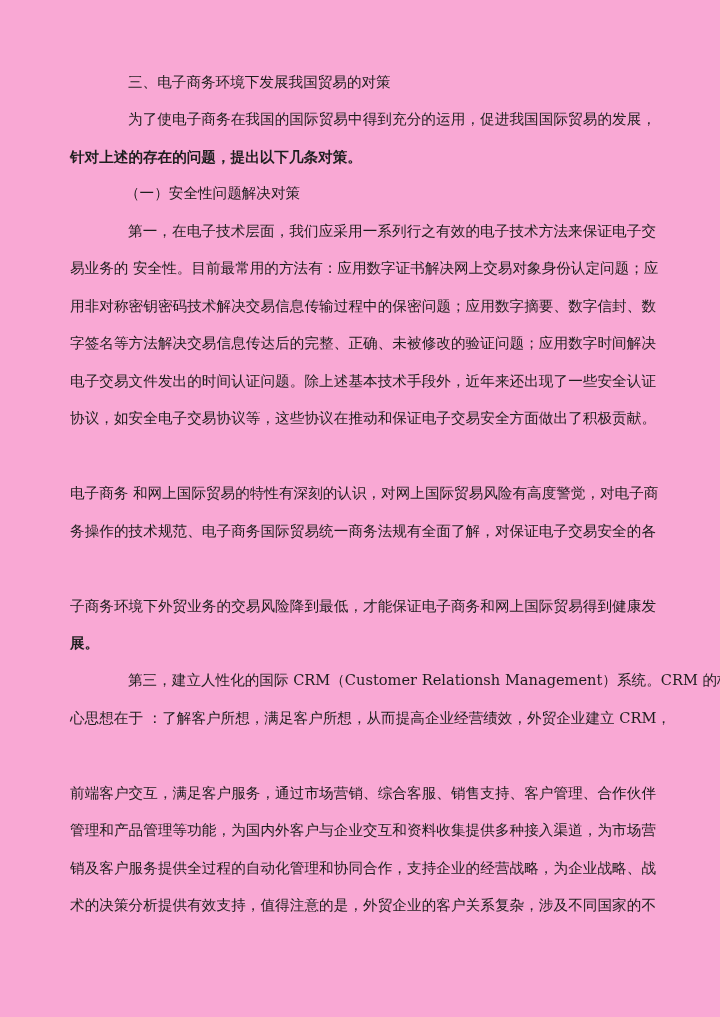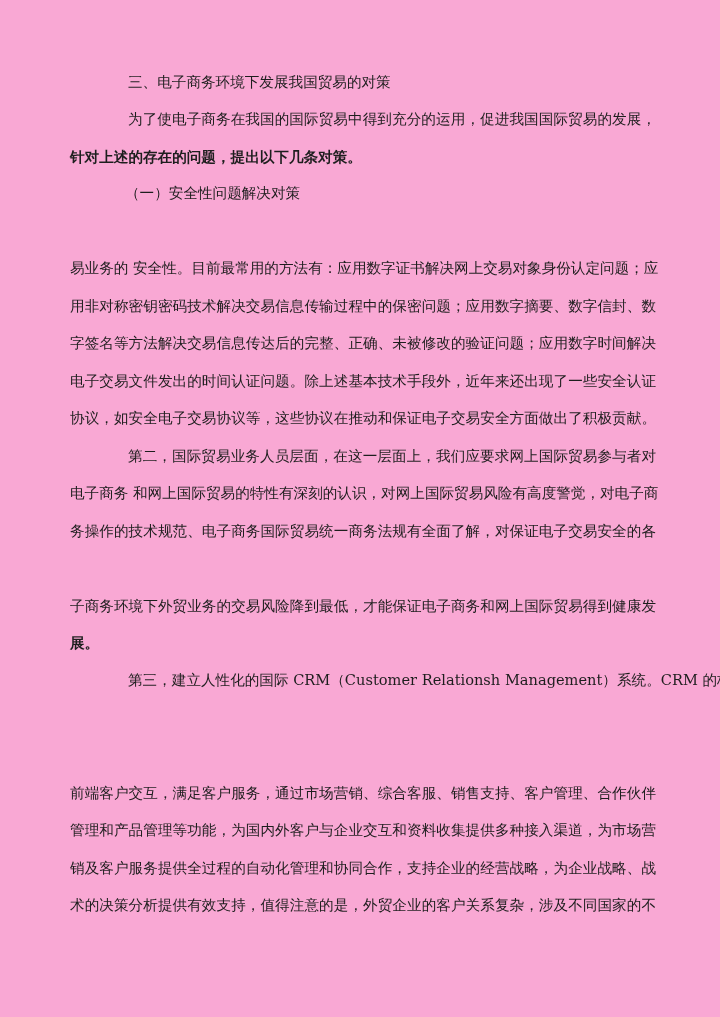--- a/index.html
+++ b/index.html
@@ -32,31 +32,32 @@
 
 <div class="page">
 
   <div class="line heading" style="top:72px">三、电子商务环境下发展我国贸易的对策</div>
 
   <div class="line indent" style="top:109px">为了使电子商务在我国的国际贸易中得到充分的运用，促进我国国际贸易的发展，</div>
   <div class="line last" style="top:147px">针对上述的存在的问题，提出以下几条对策。</div>
 
   <div class="line subheading" style="top:183px">（一）安全性问题解决对策</div>
 
+  <div class="line indent" style="top:221px">第一，在电子技术层面，我们应采用一系列行之有效的电子技术方法来保证电子交</div>
   <div class="line" style="top:258px">易业务的 安全性。目前最常用的方法有：应用数字证书解决网上交易对象身份认定问题；应</div>
   <div class="line" style="top:296px">用非对称密钥密码技术解决交易信息传输过程中的保密问题；应用数字摘要、数字信封、数</div>
   <div class="line" style="top:333px">字签名等方法解决交易信息传达后的完整、正确、未被修改的验证问题；应用数字时间解决</div>
   <div class="line" style="top:371px">电子交易文件发出的时间认证问题。除上述基本技术手段外，近年来还出现了一些安全认证</div>
   <div class="line" style="top:408px">协议，如安全电子交易协议等，这些协议在推动和保证电子交易安全方面做出了积极贡献。</div>
 
-  <div class="line indent" style="top:446px">第二，国际贸易业务人员层面，在这一层面上，我们应要求网上国际贸易参与者对</div>
   <div class="line" style="top:483px">电子商务 和网上国际贸易的特性有深刻的认识，对网上国际贸易风险有高度警觉，对电子商</div>
   <div class="line" style="top:521px">务操作的技术规范、电子商务国际贸易统一商务法规有全面了解，对保证电子交易安全的各</div>
   <div class="line" style="top:596px">子商务环境下外贸业务的交易风险降到最低，才能保证电子商务和网上国际贸易得到健康发</div>
   <div class="line last" style="top:633px">展。</div>
 
   <div class="line indent" style="top:670px">第三，建立人性化的国际 CRM（Customer Relationsh Management）系统。CRM 的核</div>
+  <div class="line" style="top:708px">心思想在于 ：了解客户所想，满足客户所想，从而提高企业经营绩效，外贸企业建立 CRM，</div>
   <div class="line" style="top:783px">前端客户交互，满足客户服务，通过市场营销、综合客服、销售支持、客户管理、合作伙伴</div>
   <div class="line" style="top:820px">管理和产品管理等功能，为国内外客户与企业交互和资料收集提供多种接入渠道，为市场营</div>
   <div class="line" style="top:858px">销及客户服务提供全过程的自动化管理和协同合作，支持企业的经营战略，为企业战略、战</div>
   <div class="line" style="top:895px">术的决策分析提供有效支持，值得注意的是，外贸企业的客户关系复杂，涉及不同国家的不</div>
 
 </div>
 
 </body></html>

